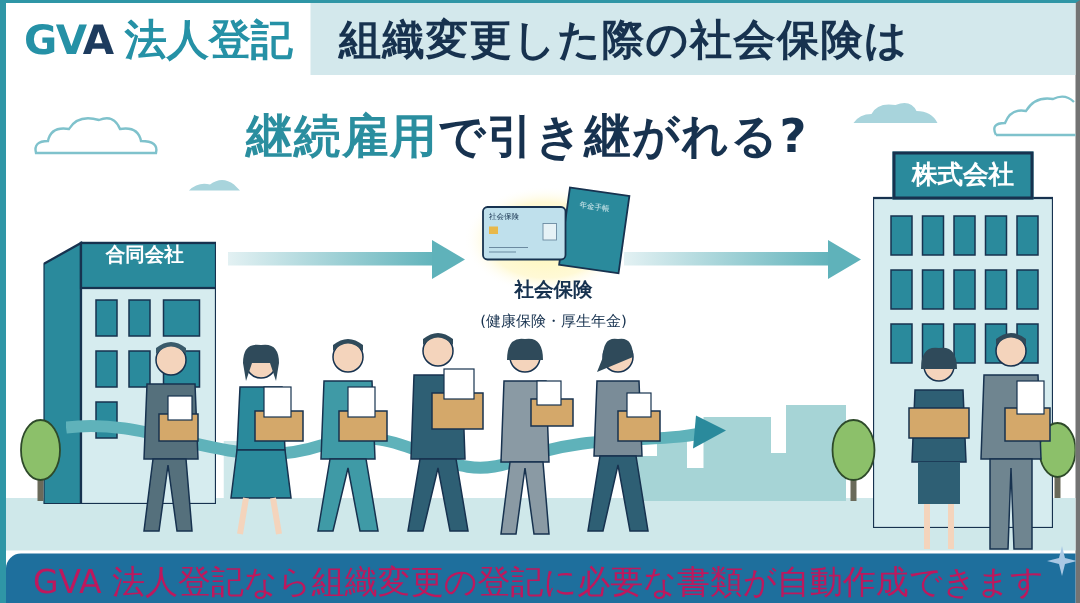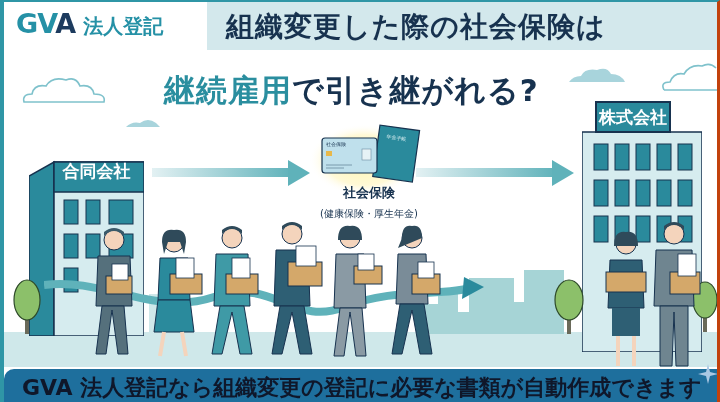--- a/index.html
+++ b/index.html
@@ -1,36 +1,36 @@
 <!DOCTYPE html>
 <html><head>
 <meta charset="utf-8">
 <style>
   html,body{margin:0;padding:0;}
   body{width:720px;height:402px;overflow:hidden;background:#ffffff;font-family:"DejaVu Sans","Liberation Sans",sans-serif;}
-  .frame{position:relative;width:720px;height:402px;background:#fff;overflow:hidden;box-sizing:border-box;border-left:4px solid #2f96a6;border-right:3px solid #c2410c;border-top:2px solid #2f96a6;}
+  .frame{position:relative;width:720px;height:402px;background:#fff;overflow:hidden;box-sizing:border-box;border-left:4px solid #2f96a6;border-right:3px solid #737373;border-top:2px solid #2f96a6;}
   .logo{position:absolute;left:12px;top:6px;height:34px;display:flex;align-items:baseline;}
   .logo .g{font-family:"DejaVu Sans",sans-serif;font-weight:bold;font-size:27px;color:#2591a6;letter-spacing:-1px;}
   .logo .a{color:#1d3b5e;}
-  .logo .jp{font-weight:bold;font-size:20px;color:#2591a6;margin-left:8px;}
+  .logo .jp{font-weight:bold;font-size:28px;color:#2591a6;margin-left:8px;}
   .title-bar{position:absolute;left:203px;top:0;width:520px;height:48px;background:#d3e8ec;}
   .title{position:absolute;left:222px;top:6px;font-size:28px;font-weight:bold;color:#17324f;letter-spacing:1px;font-family:Liberation Mono, monospace;}
   .subtitle{position:absolute;left:160px;top:68px;font-size:31px;font-weight:bold;color:#17324f;letter-spacing:1px;}
   .subtitle .hl{color:#2a8e9f;}
   .cloud{position:absolute;}
   .arrow{position:absolute;height:14px;}
   .bldg-left{position:absolute;left:25px;top:154px;width:115px;height:180px;}
   .bldg-right{position:absolute;left:578px;top:100px;width:120px;height:250px;}
   .sign{position:absolute;background:#2a8a9c;color:#fff;font-weight:bold;font-size:17px;text-align:center;border:2px solid #17324f;box-sizing:border-box;}
   .ins-label{position:absolute;left:300px;top:182px;width:130px;text-align:center;color:#17324f;}
   .ins-label .l1{font-size:13px;font-weight:bold;display:block;}
   .ins-label .l2{font-size:10px;display:block;margin-top:5px;}
   .ground{position:absolute;left:0;top:330px;width:720px;height:35px;background:#cfe8ea;}
   .footer{position:absolute;left:0;top:367px;width:720px;height:35px;background:#1e6f9d;border-radius:10px 0 0 0;}
-  .footer-text{position:absolute;left:18px;top:371px;font-size:22px;font-weight:bold;color:#0f172a;white-space:nowrap;letter-spacing:0px;}
+  .footer-text{position:absolute;left:18px;top:371px;font-size:22px;font-weight:normal;color:#be185d;white-space:nowrap;letter-spacing:0px;}
   .person{position:absolute;}
 </style>
 </head>
 <body>
 
 <div class="frame">
 
   <div class="logo">
     <span class="g"><span>GV</span><span class="a">A</span></span>
     <span class="jp">法人登記</span>
@@ -72,21 +72,21 @@
     <g fill="#2a8a9c" stroke="#17324f" stroke-width="1">
       <rect x="35" y="44" width="14" height="24"></rect>
         <rect x="57" y="44" width="14" height="24"></rect>
         <rect x="80" y="44" width="24" height="24"></rect>
       <rect x="35" y="78" width="14" height="24"></rect>
         <rect x="57" y="78" width="14" height="24"></rect>
         <rect x="80" y="78" width="24" height="24"></rect>
       <rect x="35" y="112" width="14" height="24"></rect>
     </g>
   </svg>
-  <div class="sign" style="left:52px;top:157px;width:81px;height:28px;line-height:24px;border:none;background:transparent;font-size:17px;">合同会社</div>
+  <div class="sign" style="left:52px;top:157px;width:81px;height:28px;line-height:24px;border:none;background:transparent;font-size:13px;">合同会社</div>
 
   <svg class="bldg-right" viewBox="0 0 120 250" preserveAspectRatio="none">
     <rect x="0" y="30" width="120" height="220" fill="#d6ecef" stroke="#17324f" stroke-width="1.5"></rect>
     <g fill="#2a8a9c" stroke="#17324f" stroke-width="1">
       <rect x="12" y="42" width="14" height="26"></rect>
         <rect x="33" y="42" width="14" height="26"></rect>
         <rect x="54" y="42" width="14" height="26"></rect>
         <rect x="75" y="42" width="14" height="26"></rect>
         <rect x="96" y="42" width="14" height="26"></rect>
       <rect x="12" y="78" width="14" height="26"></rect>
@@ -94,21 +94,21 @@
         <rect x="54" y="78" width="14" height="26"></rect>
         <rect x="75" y="78" width="14" height="26"></rect>
         <rect x="96" y="78" width="14" height="26"></rect>
       <rect x="12" y="114" width="14" height="26"></rect>
         <rect x="33" y="114" width="14" height="26"></rect>
         <rect x="54" y="114" width="14" height="26"></rect>
         <rect x="75" y="114" width="14" height="26"></rect>
         <rect x="96" y="114" width="14" height="26"></rect>
     </g>
   </svg>
-  <div class="sign" style="left:591px;top:99px;width:76px;height:32px;line-height:28px;">株式会社</div>
+  <div class="sign" style="left:591px;top:99px;width:94px;height:32px;line-height:28px;">株式会社</div>
 
   <svg class="arrow" style="left:148px;top:156px;width:160px;height:30px">
     <defs>
         <linearGradient id="ga" x1="0" x2="1">
           <stop offset="0" stop-color="#e3f1f3"></stop>
           <stop offset="1" stop-color="#5fb2ba"></stop>
         </linearGradient>
       </defs>
     <rect x="0" y="10" width="140" height="9" fill="url(#ga)"></rect>
     <path d="M136 2 L158 15 L136 28 Z" fill="#5fb2ba"></path>

